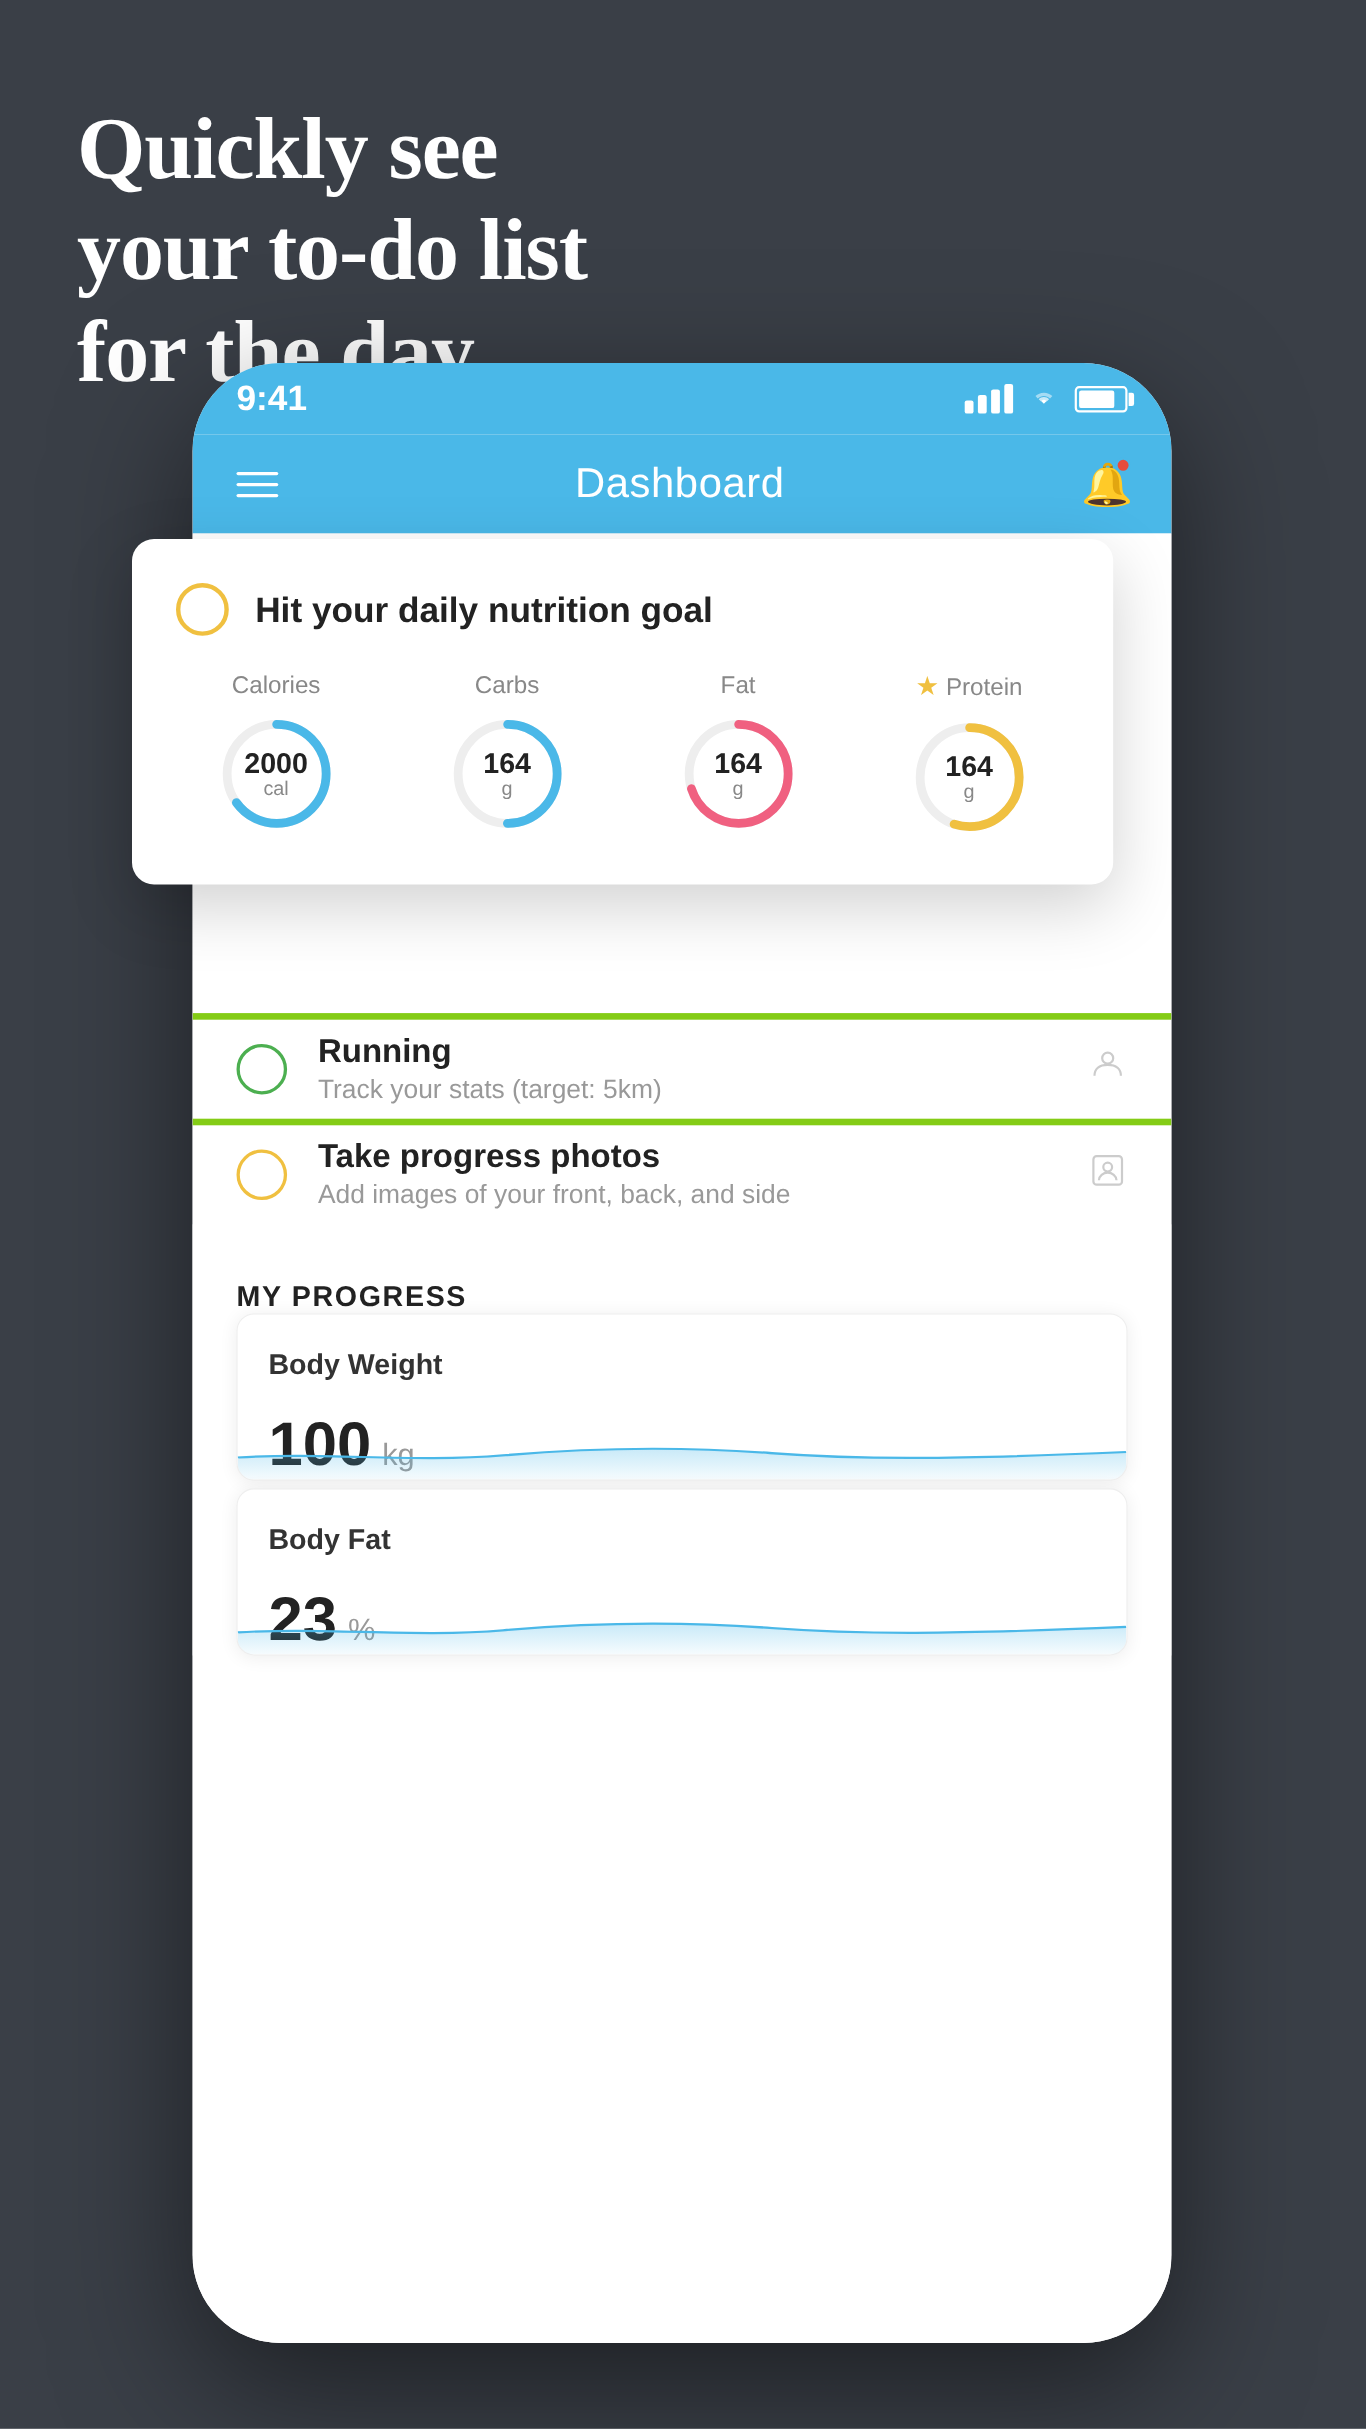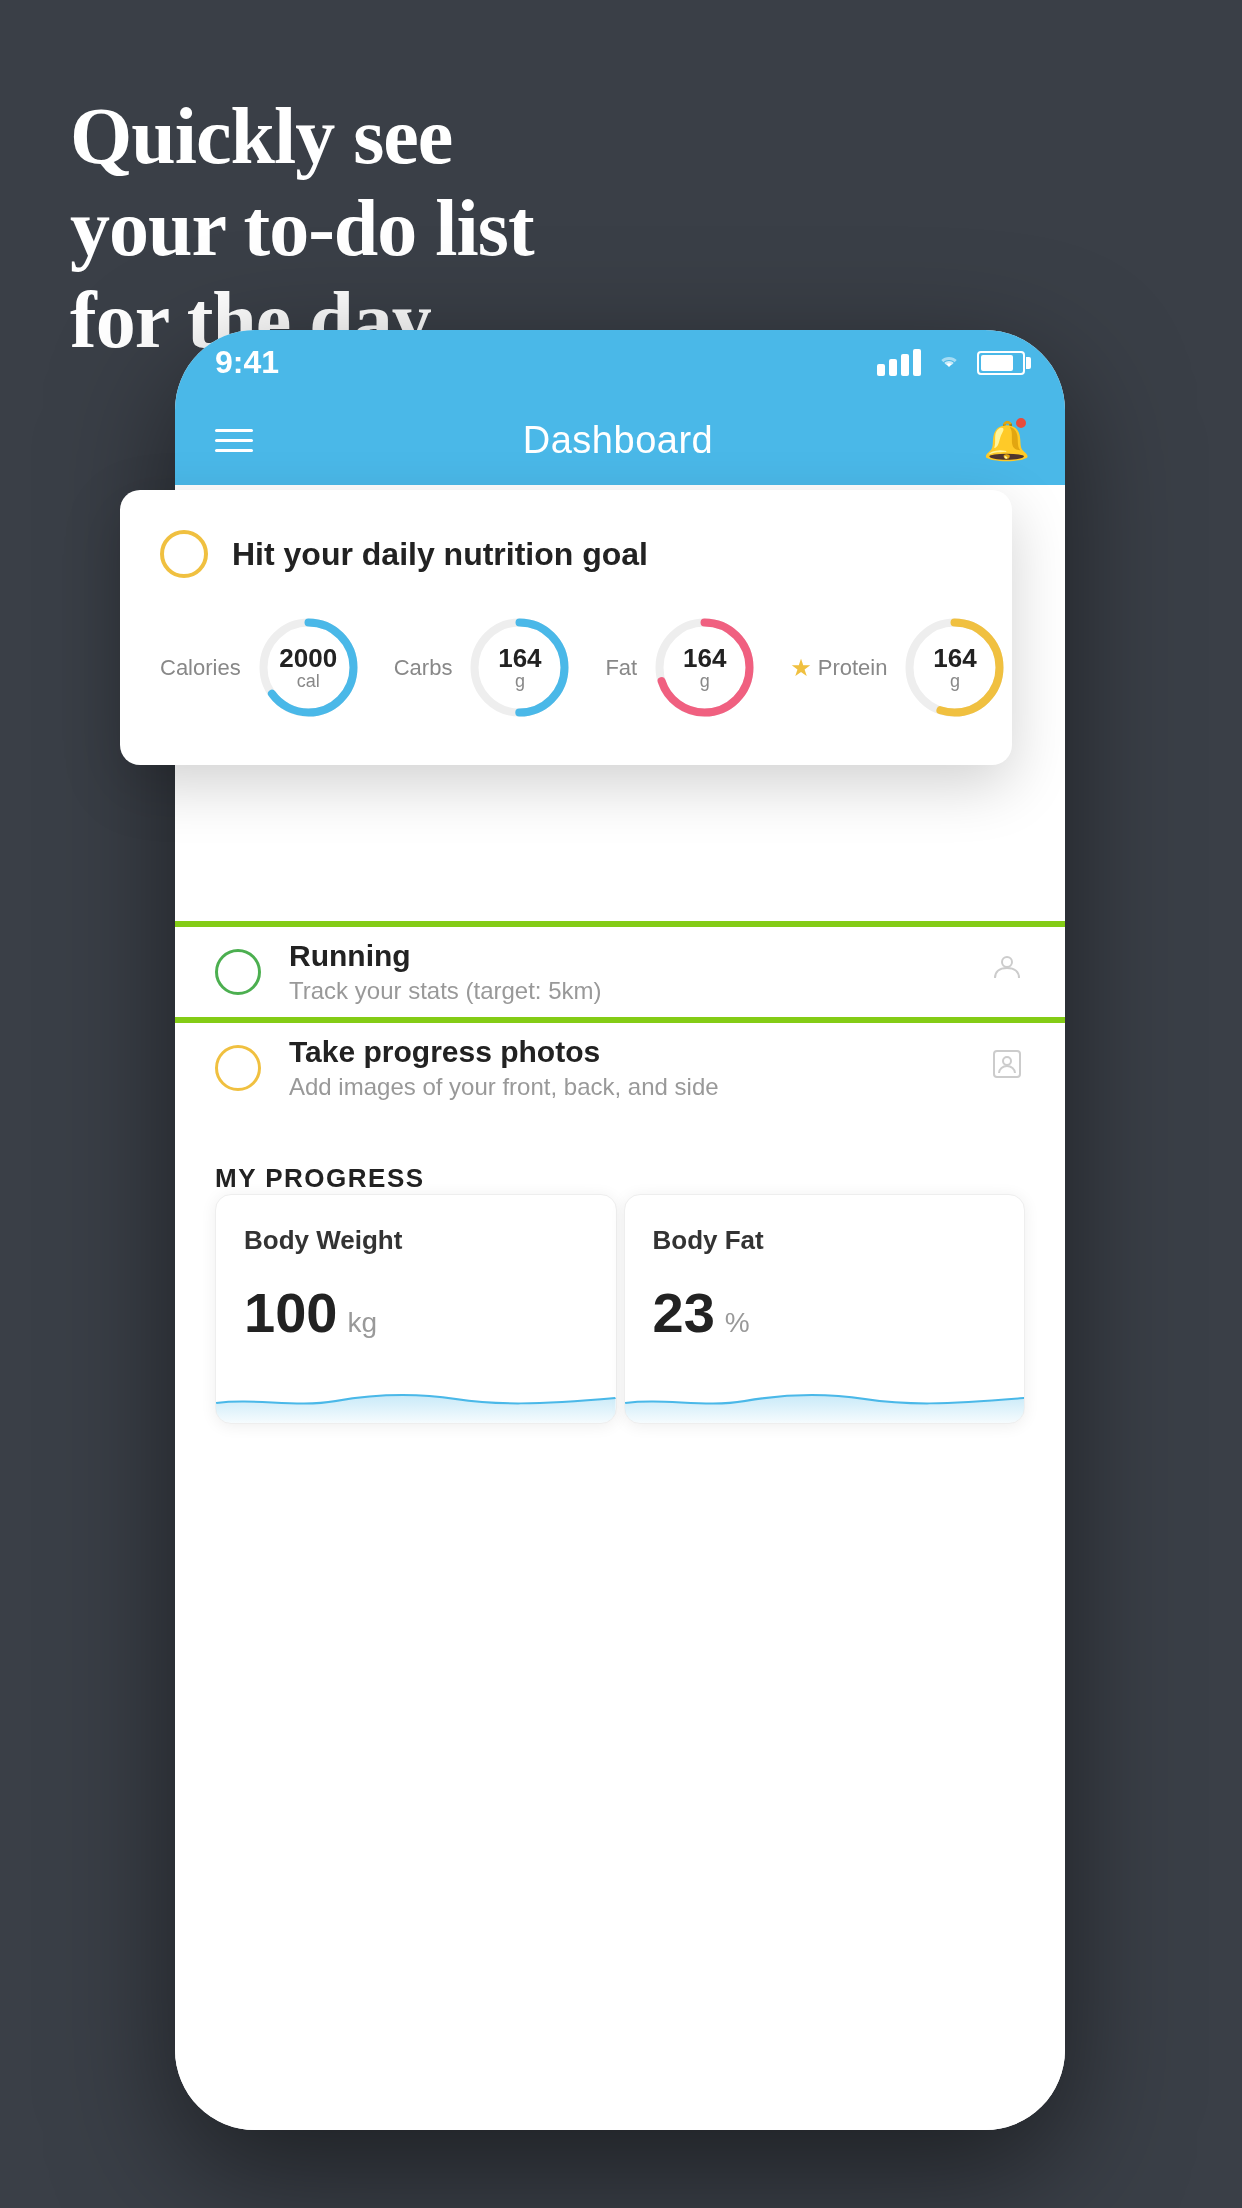--- a/index.html
+++ b/index.html
@@ -189,21 +189,21 @@
       font-weight: 600;
       color: #222;
     }
     .nutrition-row {
       display: flex;
       gap: 28px;
       justify-content: space-around;
     }
     .nutrition-item {
       display: flex;
-      flex-direction: row;
+      flex-direction: column;
       align-items: center;
       gap: 10px;
     }
     .nutrition-label {
       font-size: 22px;
       color: #888;
     }
     .ring-container {
       position: relative;
       width: 115px;
@@ -281,20 +281,21 @@
     }
     .progress-title {
       font-size: 26px;
       font-weight: 800;
       letter-spacing: 1.5px;
       color: #222;
     }
     .progress-cards {
       display: flex;
       gap: 7px;
+      flex-direction: column;
     }
     .progress-card {
       flex: 1;
       background: #fff;
       border-radius: 16px;
       padding: 30px 28px 0;
       box-shadow: 0 2px 16px rgba(0,0,0,0.07);
       border: 1px solid #eee;
       overflow: hidden;
       height: 230px;

